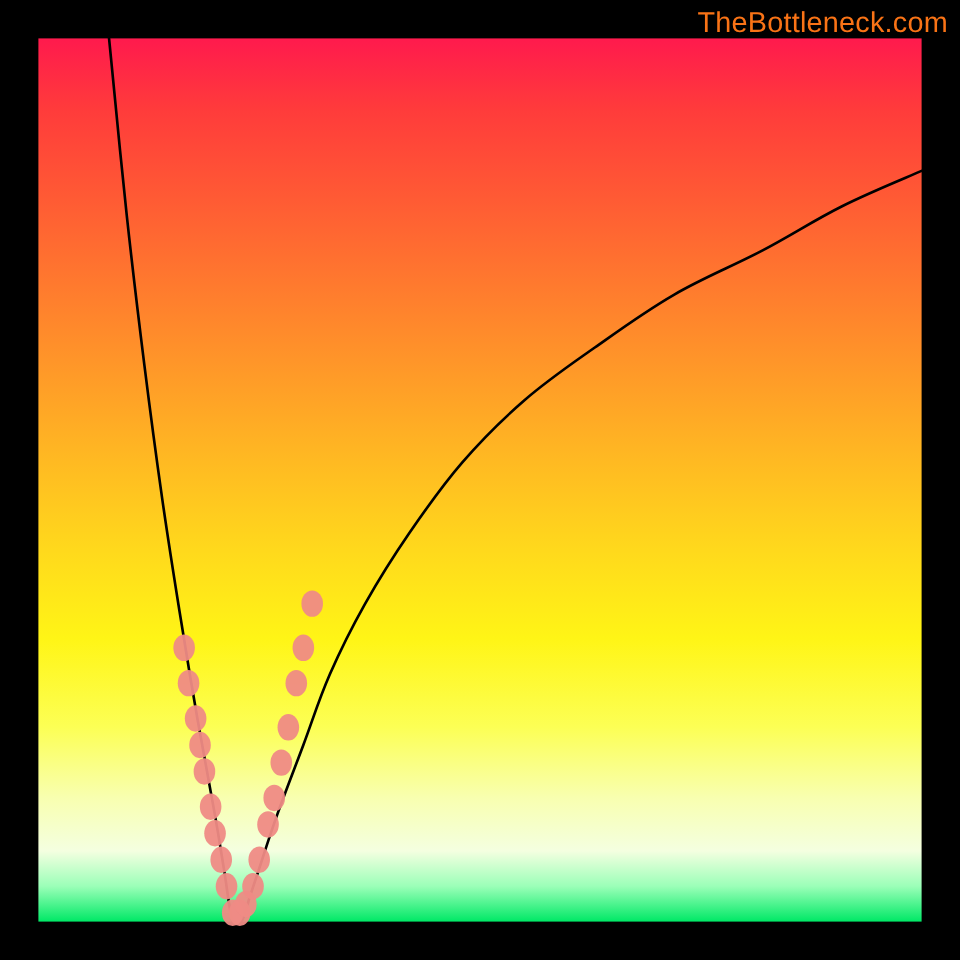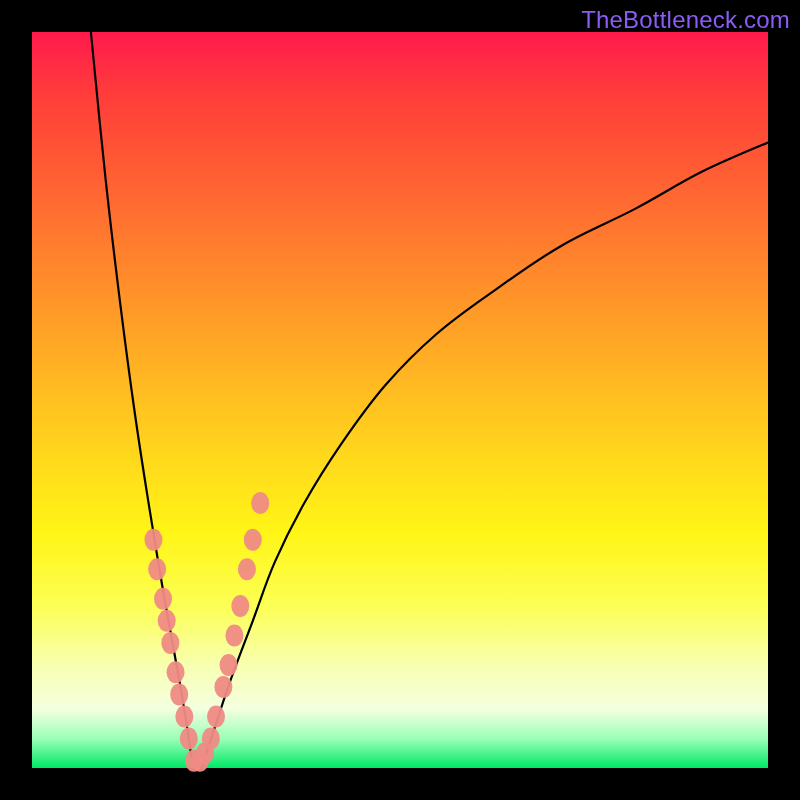--- a/index.html
+++ b/index.html
@@ -37,21 +37,21 @@
       #fcff55 78%,
       #f8ffb0 86%,
       #f4ffe0 92%,
       #9bffb8 96%,
       #00e866 100%);
   }
   .watermark {
     position: absolute;
     top: 6px;
     right: 10px;
-    color: #8b5cf6;
+    color: #f97316;
     font-size: 24px;
     font-weight: 400;
     letter-spacing: 0.2px;
   }
   svg.curve {
     position: absolute;
     left: 0;
     top: 0;
     width: 736px;
     height: 736px;

